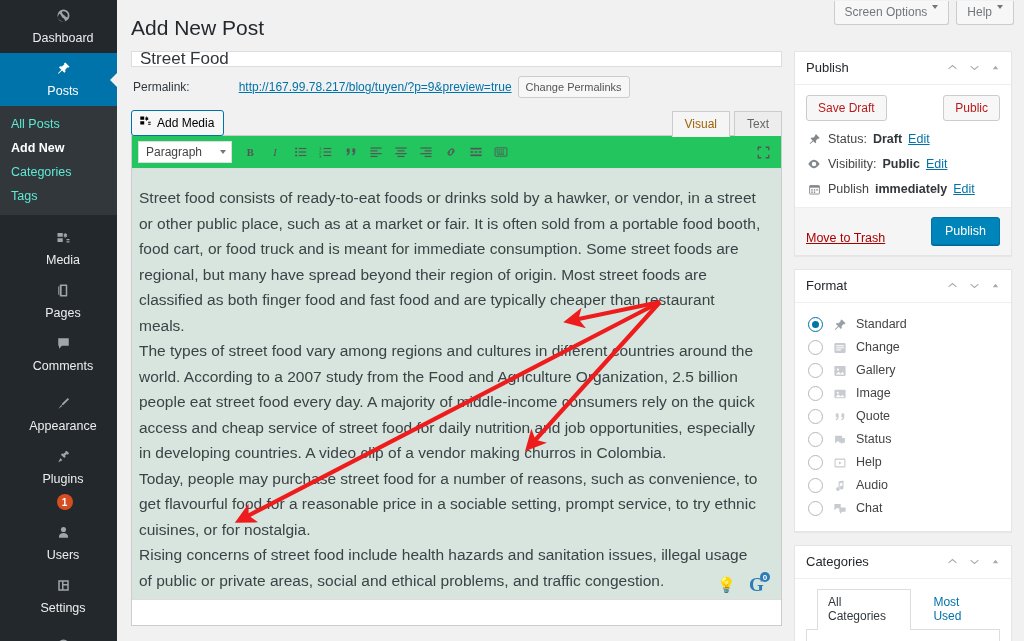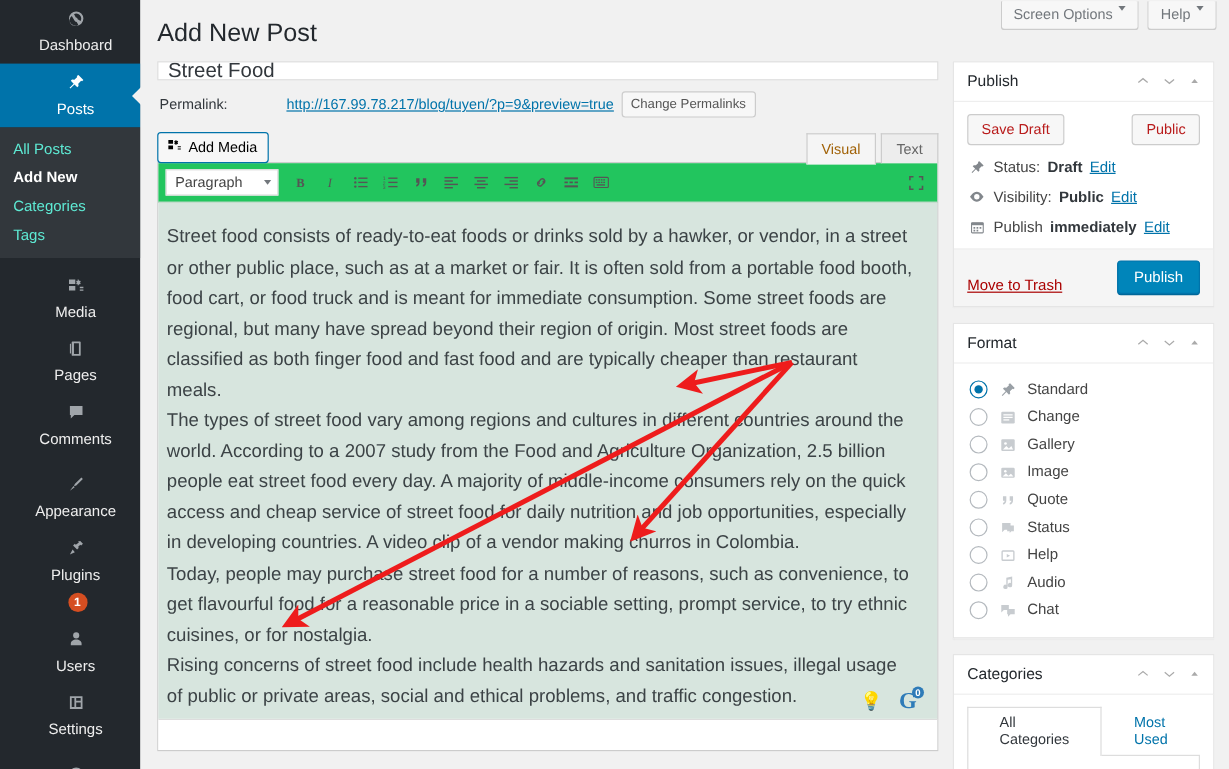--- a/index.html
+++ b/index.html
@@ -257,22 +257,22 @@
   .fmt-icon {
     width: 17px; height: 17px; flex: 0 0 17px;
     display: flex; align-items: center; justify-content: center;
     color: #c8ccd0;
   }
   .fmt-icon svg { display: block; }
   .fmt-row.sel .fmt-icon { color: #9aa0a6; }
 
   .cat-tabs { display: flex; border-bottom: 1px solid #ddd; margin-bottom: 0; }
   .cat-tab {
-    padding: 5px 26px 6px; font-size: 12px; color: #0073aa;
-    border: 1px solid transparent; border-bottom: none;
+    padding: 5px 10px 6px; font-size: 12px; color: #0073aa;
+    border: 1px solid transparent; border-bottom: none; margin-left: 11px;
   }
   .cat-tab.active {
     background: #fff; color: #32373c;
     border-color: #ddd; margin-bottom: -1px;
   }
   .cat-list {
     border: 1px solid #ddd; border-top: none;
     padding: 10px 10px 12px; background: #fff;
     margin-top: 0;
   }

